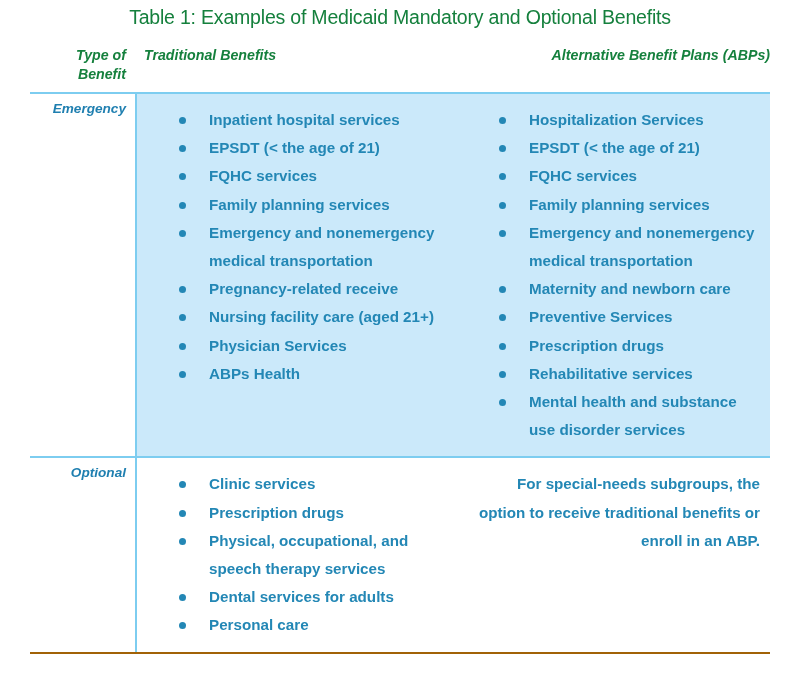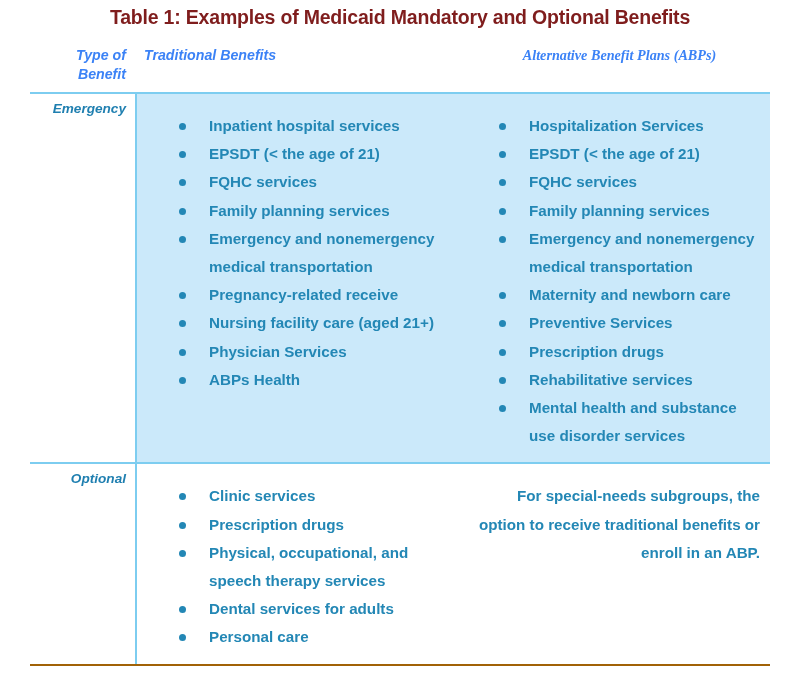--- a/index.html
+++ b/index.html
@@ -23,22 +23,22 @@
   }
 
   
   .table-title {
     position: absolute;
     left: 0;
     top: 6px;
     width: 800px;
     text-align: center;
     font-size: 19.5px;
-    font-weight: bold;
-    color: #7f1d1d;
+    font-weight: normal;
+    color: #15803d;
     letter-spacing: -0.2px;
   }
 
   
   .table-wrap {
     position: absolute;
     left: 30px;
     top: 40px;
     width: 740px;
   }
@@ -55,36 +55,35 @@
 
   
   .hdr-cell {
     vertical-align: top;
     padding: 0;
     border: 0;
     background: #ffffff;
     font-style: italic;
     font-weight: bold;
     font-size: 14.2px;
-    color: #3b82f6;
+    color: #15803d;
     line-height: 19px;
   }
   .hdr-type {
     text-align: right;
     padding: 6px 10px 8px 0;
   }
   .hdr-trad {
     text-align: left;
     padding: 6px 0 8px 8px;
     margin-left: 14px;
   }
   .hdr-abp {
-    text-align: center;
+    text-align: right;
     padding: 6px 0 8px 22px;
-    font-family: Liberation Serif, serif;
   }
 
   
   .row-top-border > td {
     border-top: 2px solid #7dcdf0;
   }
   .row-bot-border > td {
     border-bottom: 2px solid #a16207;
   }
 
@@ -96,21 +95,21 @@
     font-style: italic;
     font-weight: bold;
     font-size: 13.6px;
     color: #1f7fb0;
     border-right: 2px solid #7dcdf0;
     line-height: 18px;
   }
 
   td.benefit-cell {
     vertical-align: top;
-    padding: 18px 10px 12px 10px;
+    padding: 12px 10px 12px 10px;
     font-size: 15.2px;
     color: #2387b5;
     line-height: 28.2px;
   }
   td.benefit-cell.filled {
     background: #cbe9fa;
   }
 
   td.benefit-cell.abp {
     padding-left: 24px;

